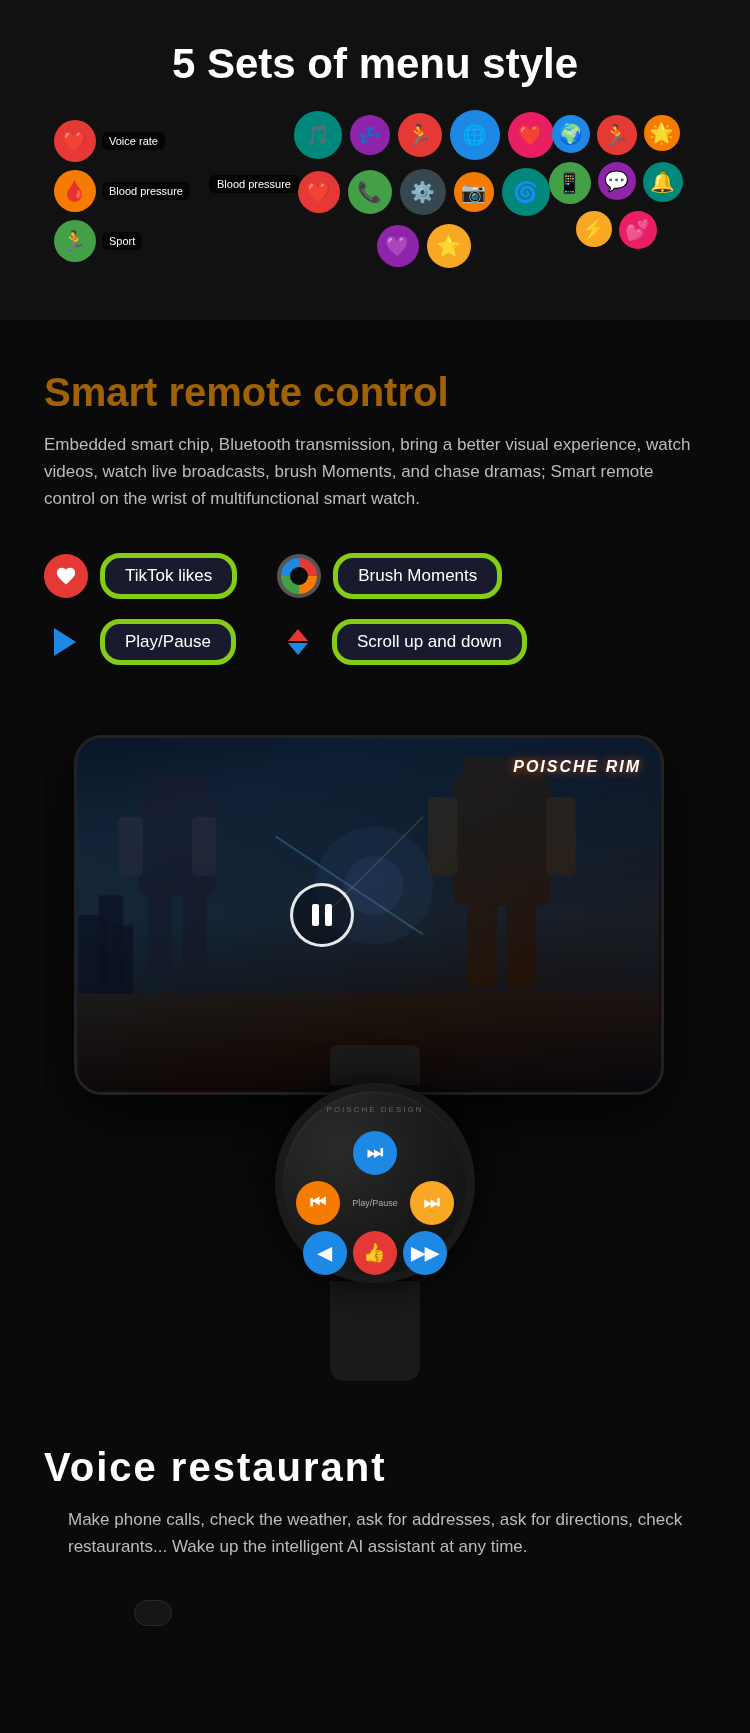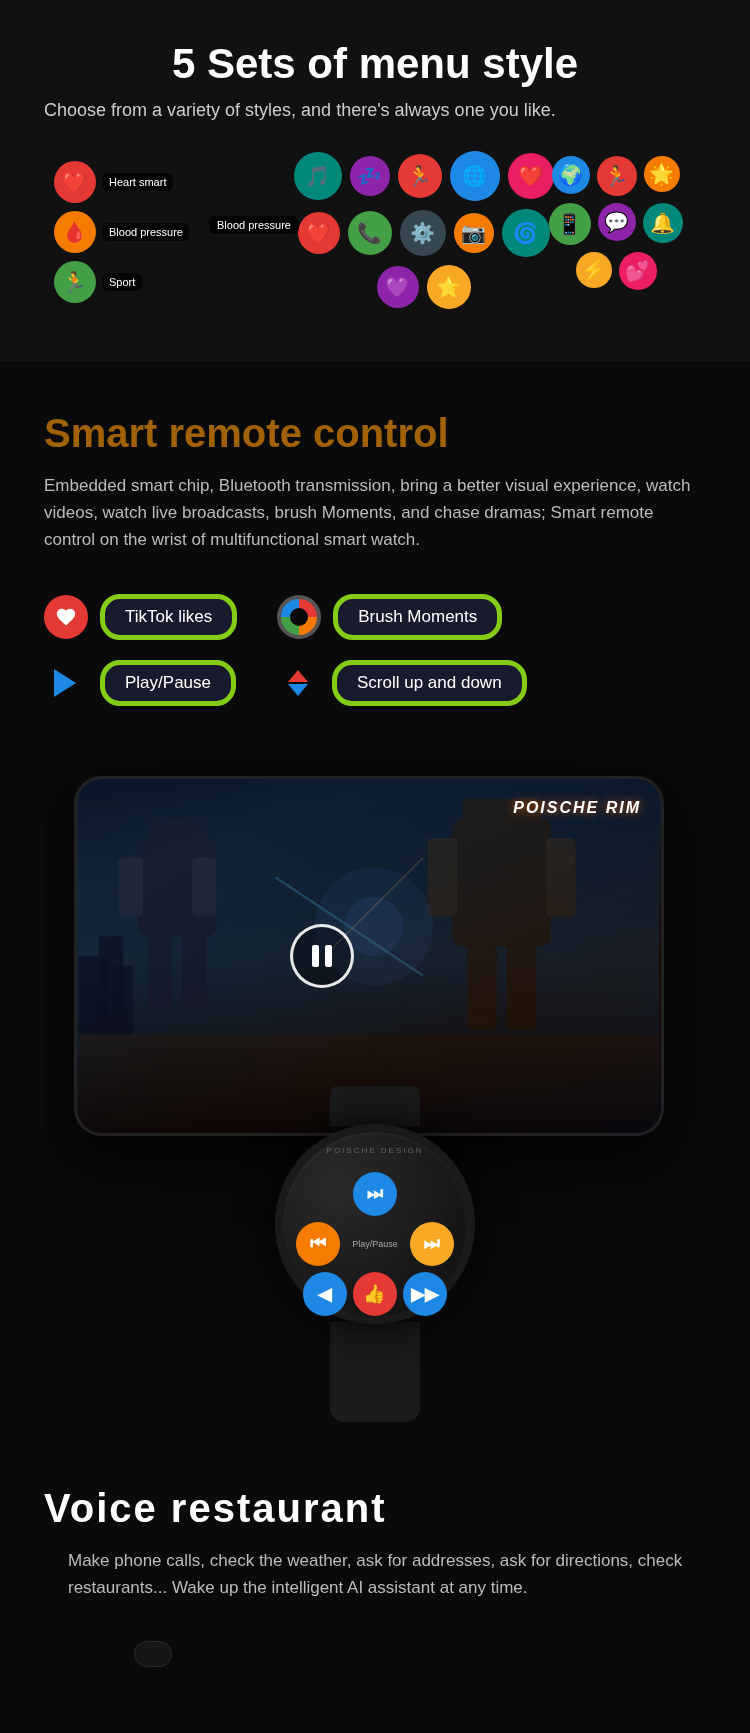--- a/index.html
+++ b/index.html
@@ -381,28 +381,27 @@
       height: 18px;
       border-radius: 50%;
       background: #0a0a0a;
     }
   </style>
 </head>
 <body>
 
 <div class="menu-section">
   <h1>5 Sets of menu style</h1>
-  <p>Choose from a variety of styles, and there's always one you like.</p>
 
   <div class="icons-visual">
 
     <div style="position:absolute; left:10px; top:20px; display:flex; flex-direction:column; gap:8px;">
       <div style="display:flex; align-items:center; gap:6px;">
         <div class="app-icon icon-red" style="width:42px;height:42px;">❤️</div>
-        <span class="icon-label">Heart smart</span>
+        <span class="icon-label">Voice rate</span>
       </div>
       <div style="display:flex; align-items:center; gap:6px;">
         <div class="app-icon icon-orange" style="width:42px;height:42px;">🩸</div>
         <span class="icon-label">Blood pressure</span>
       </div>
       <div style="display:flex; align-items:center; gap:6px;">
         <div class="app-icon icon-green" style="width:42px;height:42px;">🏃</div>
         <span class="icon-label">Sport</span>
       </div>
     </div>

